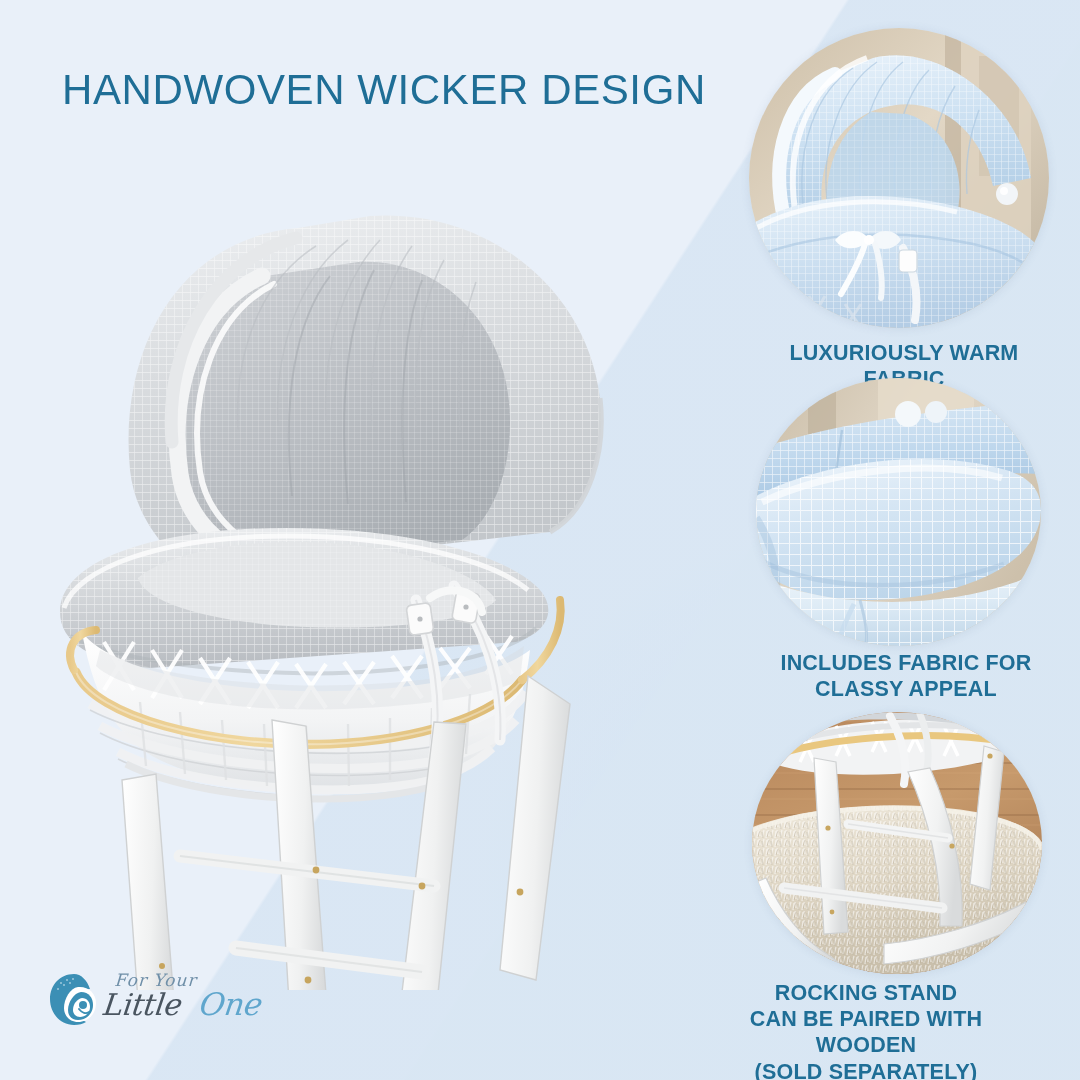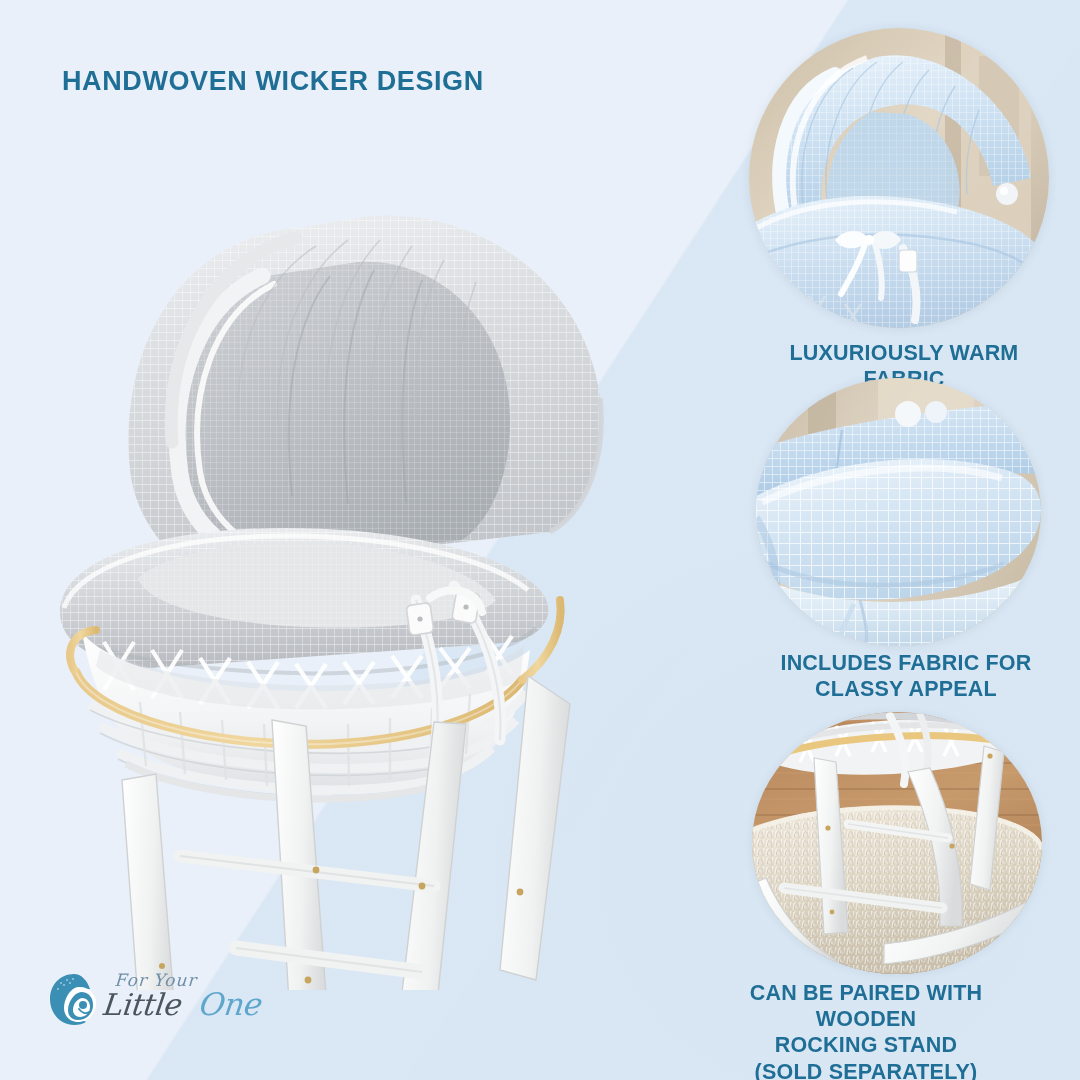--- a/index.html
+++ b/index.html
@@ -31,21 +31,21 @@
   .bg-soft {
     position:absolute; right:-120px; bottom:-140px;
     width:760px; height:700px; border-radius:50%;
     background: radial-gradient(circle at 50% 50%, rgba(222,234,246,.8), rgba(222,234,246,0) 68%);
     pointer-events:none;
   }
 
   
   .title {
     position:absolute; left:62px; top:66px;
-    font-size:27px; font-weight:bold; letter-spacing:0.6px;
+    font-size:42px; font-weight:normal; letter-spacing:0.6px;
     color:#1f6e96; white-space:nowrap;
   }
 
   
   .logo { position:absolute; left:48px; top:968px; width:220px; height:68px; }
   .logo-mark { position:absolute; left:0; top:4px; width:52px; height:56px; }
   .logo-text { position:absolute; left:56px; top:0px; width:170px; height:62px; }
   .logo-for-your {
     position:absolute; left:12px; top:2px;
     font-family:"DejaVu Serif", serif; font-style:italic;
@@ -559,22 +559,22 @@
         <path d="M132 232 C 176 228 234 212 274 190 L 284 204
                  C 242 230 180 248 132 252 Z" fill="none" stroke="#cfd1d2" stroke-width="1.2"></path>
 
         <circle cx="238" cy="44" r="2.6" fill="#c8a660"></circle>
         <circle cx="76" cy="116" r="2.6" fill="#c8a660"></circle>
         <circle cx="200" cy="134" r="2.6" fill="#c8a660"></circle>
         <circle cx="80" cy="200" r="2.4" fill="#c8a660"></circle>
       </svg>
     </div>
     <div class="caption" style="top:268px; width:300px; left:-36px;">
+      <div>ROCKING STAND</div>
       <div>CAN BE PAIRED WITH WOODEN</div>
-      <div>ROCKING STAND</div>
       <div>(SOLD SEPARATELY)</div>
     </div>
   </div>
 
   <div class="logo">
     <div class="logo-mark">
       <svg viewBox="0 0 52 56" width="52" height="56" xmlns="http://www.w3.org/2000/svg">
         <path d="M26 2 C 12 2 2 13 2 27 C 2 41 12 53 26 53 C 31 53 35 52 38 50
                  C 31 46 27 40 27 33 C 27 24 33 18 42 17 C 39 8 33 2 26 2 Z" fill="#3b8fb5"></path>
         <path d="M30 15 C 40 14 48 21 48 31 C 48 42 40 50 30 50

